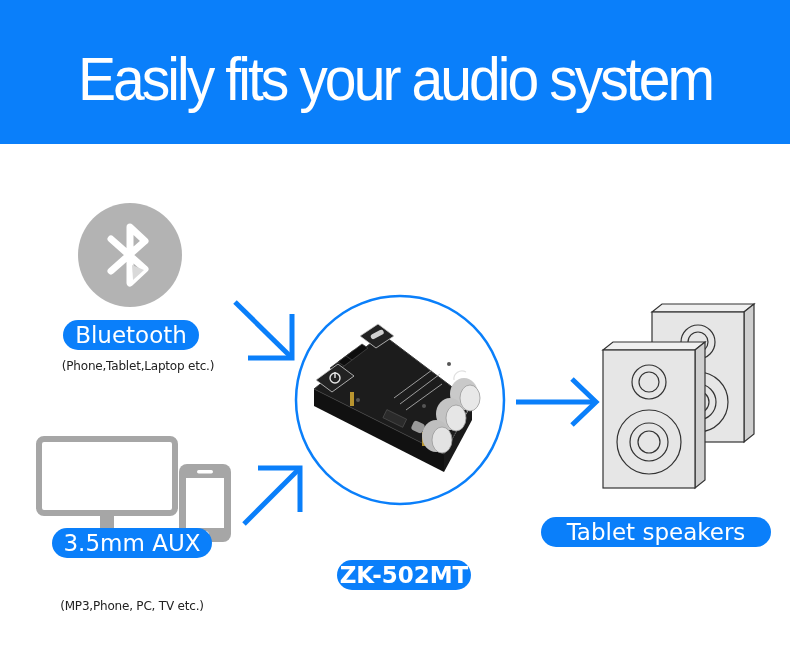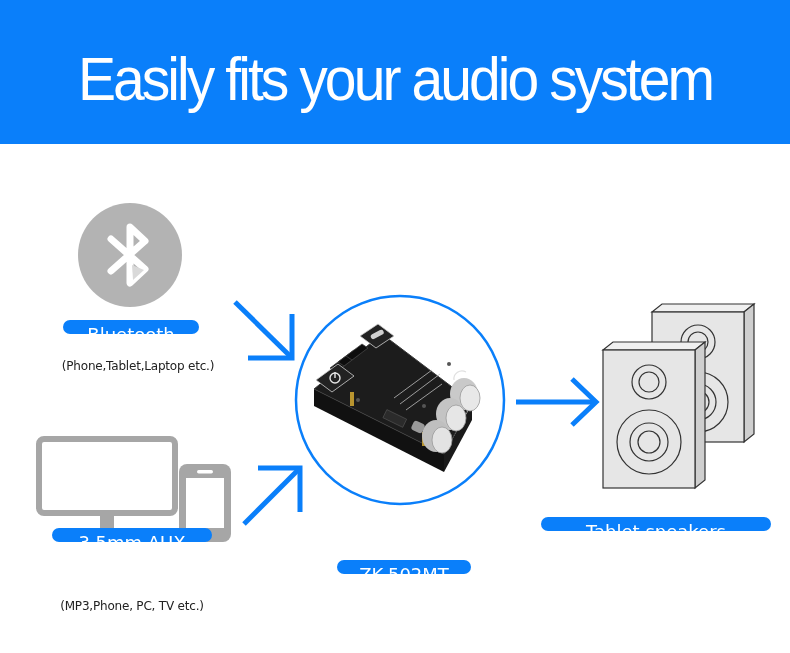--- a/index.html
+++ b/index.html
@@ -14,24 +14,24 @@
     }
     .title {
       position: absolute; left: 0; top: 44px; width: 790px;
       text-align: center; color: #ffffff;
       font-family: "Liberation Sans", sans-serif;
       font-size: 62px; letter-spacing: -3.2px; line-height: 70px;
       transform: scaleX(0.92); transform-origin: center;
       white-space: nowrap;
     }
     .pill {
-      position: absolute; height: 14px; border-radius: 15px;
+      position: absolute; height: 30px; border-radius: 15px;
       background: #0a7ffa; color: #ffffff;
       font-family: "DejaVu Sans", sans-serif;
-      font-size: 18px; line-height: 30px; text-align: center;
+      font-size: 23px; line-height: 30px; text-align: center;
       white-space: nowrap;
     }
     .caption {
       position: absolute; color: #222222;
       font-family: "DejaVu Sans", sans-serif;
       font-size: 12px; line-height: 18px; text-align: center;
       white-space: nowrap; letter-spacing: -0.2px;
     }
     svg { position: absolute; overflow: visible; }
   </style>
@@ -125,21 +125,21 @@
   <g>
     <ellipse cx="156" cy="120" rx="14" ry="16" fill="#c4c4c4"></ellipse>
     <ellipse cx="162" cy="124" rx="10" ry="13" fill="#e6e6e6" stroke="#9a9a9a" stroke-width="0.8"></ellipse>
   </g>
   <g>
     <ellipse cx="142" cy="142" rx="14" ry="16" fill="#bfbfbf"></ellipse>
     <ellipse cx="148" cy="146" rx="10" ry="13" fill="#e3e3e3" stroke="#9a9a9a" stroke-width="0.8"></ellipse>
   </g>
 </svg>
 
-<div class="pill" style="left:337px; top:560px; width:134px;">ZK-502MT</div>
+<div class="pill" style="left:337px; top:560px; width:134px;font-weight:bold;">ZK-502MT</div>
 
 <svg style="left:514px; top:376px;" width="88" height="52" viewBox="0 0 88 52">
   <line x1="2" y1="26" x2="80" y2="26" stroke="#0a7ffa" stroke-width="5"></line>
   <polyline points="58,3 82,26 58,49" fill="none" stroke="#0a7ffa" stroke-width="5"></polyline>
 </svg>
 
 <svg style="left:598px; top:300px;" width="160" height="192" viewBox="0 0 160 192">
 
   <g>
     <polygon points="54,12 64,4 156,4 146,12" fill="#f0f0f0" stroke="#333" stroke-width="1.2"></polygon>

